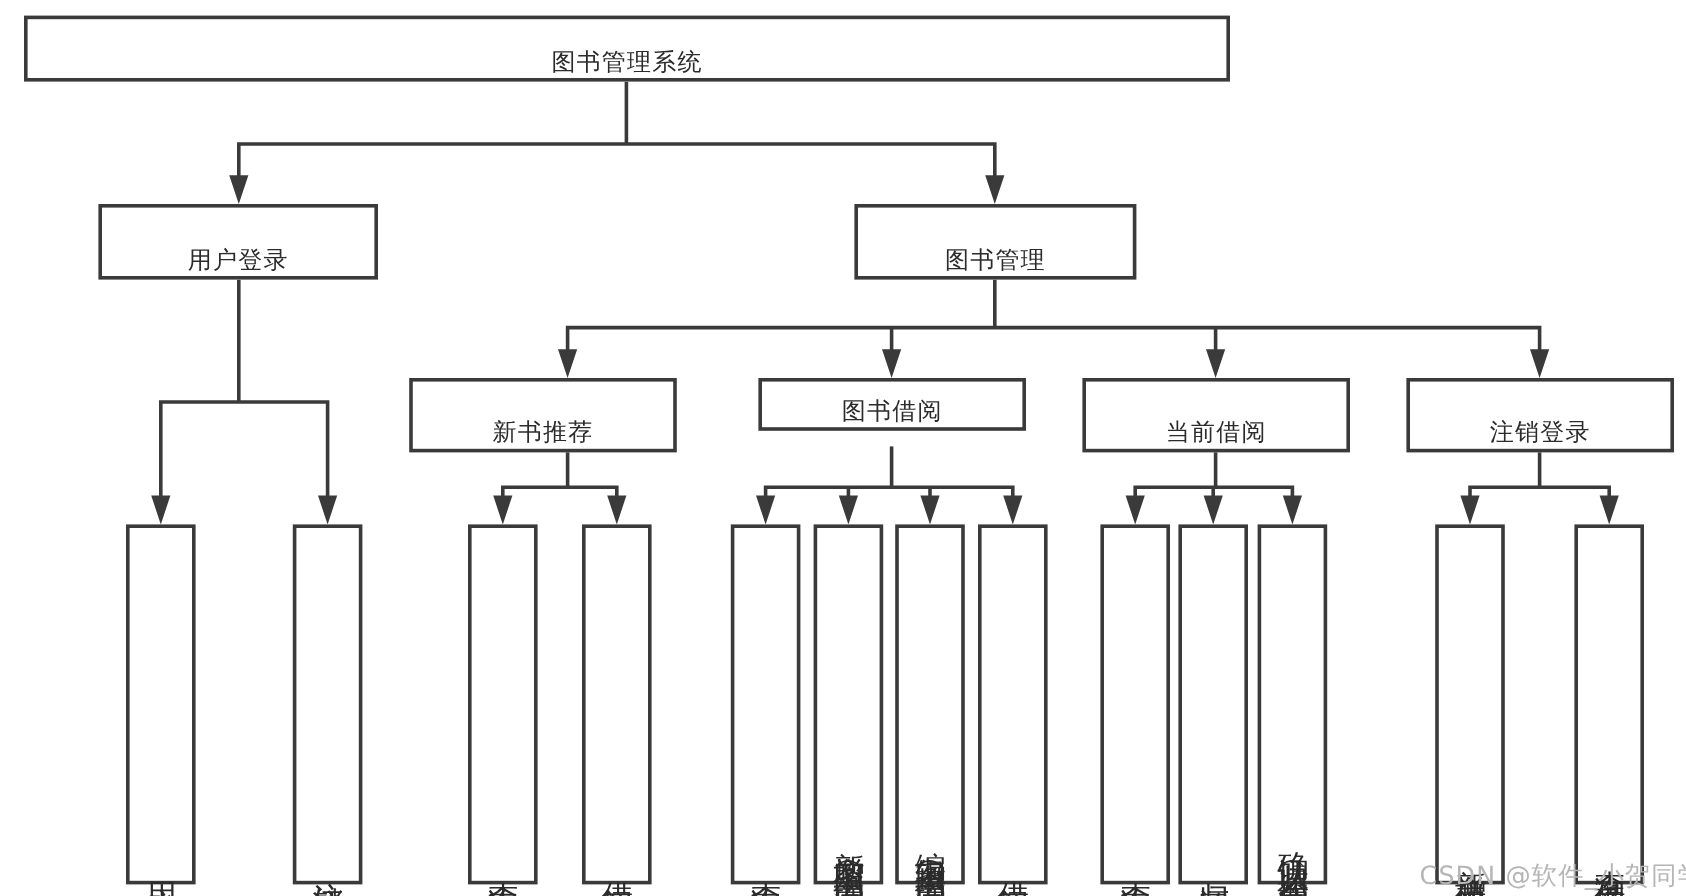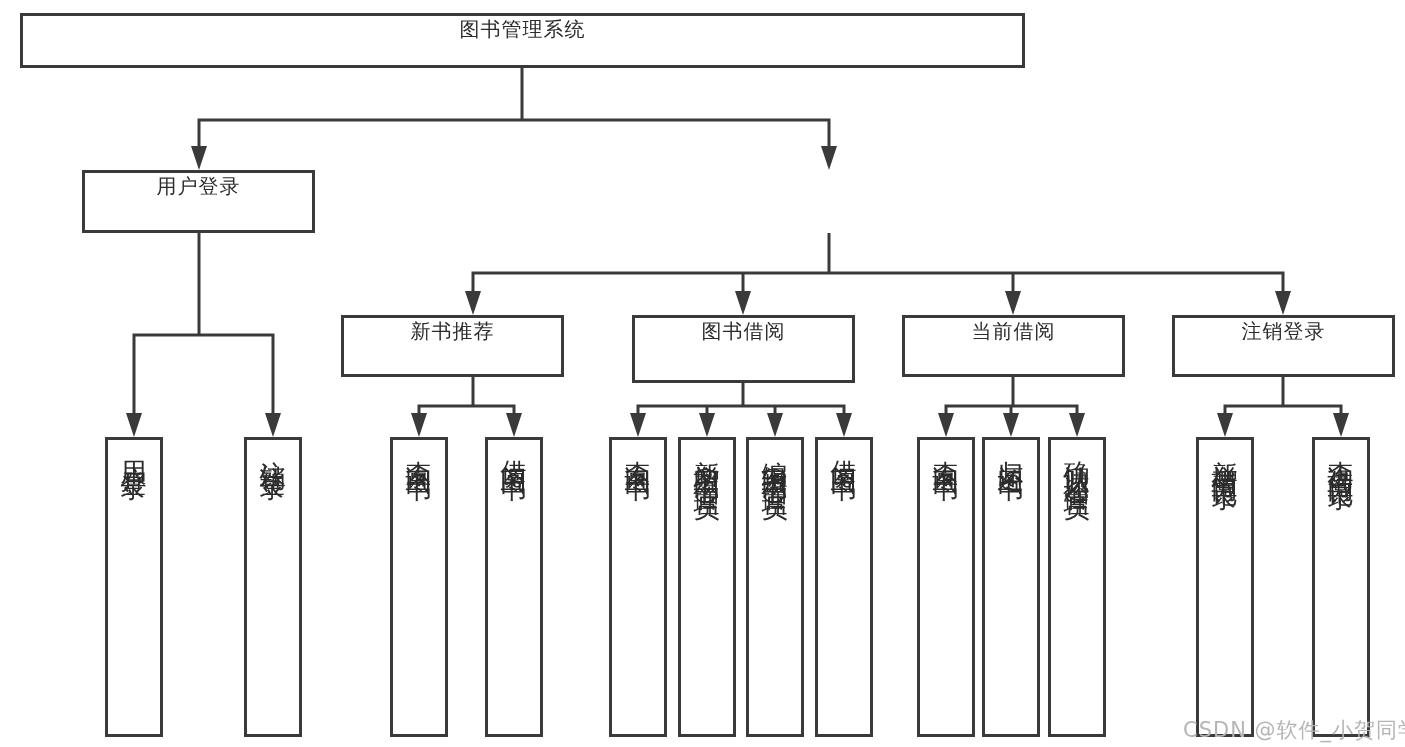--- a/index.html
+++ b/index.html
@@ -18,21 +18,21 @@
     position:absolute; left:0; top:0;
     width:1405px; height:747px;
     pointer-events:none;
   }
   .node {
     position:absolute;
     box-sizing:border-box;
     border:3px solid #3a3a3a;
     background:#ffffff;
     display:flex;
-    align-items:flex-start;
+    align-items:flex-end;
     justify-content:center;
     color:#2b2b2b;
     z-index:2;
   }
   .root  { font-size:20px; letter-spacing:1px; }
   .lvl   { font-size:20px; letter-spacing:1px; }
   .leaf  { font-size:26px; }
   .vtext {
     writing-mode:vertical-rl;
     text-orientation:mixed;
@@ -107,25 +107,28 @@
     </g>
   </svg>
 
   <div class="node root" style="left:20px; top:13px; width:1005px; height:55px;">
     <span>图书管理系统</span>
   </div>
 
   <div class="node lvl" style="left:82px; top:170px; width:233px; height:63px;">
     <span>用户登录</span>
   </div>
+  <div class="node lvl" style="left:712px; top:170px; width:235px; height:63px;">
+    <span>图书管理</span>
+  </div>
 
   <div class="node lvl" style="left:341px; top:315px; width:223px; height:62px;">
     <span>新书推荐</span>
   </div>
-  <div class="node lvl" style="left:632px; top:315px; width:223px; height:68px;">
+  <div class="node lvl" style="left:632px; top:315px; width:223px; height:44px;">
     <span>图书借阅</span>
   </div>
   <div class="node lvl" style="left:902px; top:315px; width:223px; height:62px;">
     <span>当前借阅</span>
   </div>
   <div class="node lvl" style="left:1172px; top:315px; width:223px; height:62px;">
     <span>注销登录</span>
   </div>
 
   <div class="node leaf" style="left:105px; top:437px; width:58px; height:300px;">

